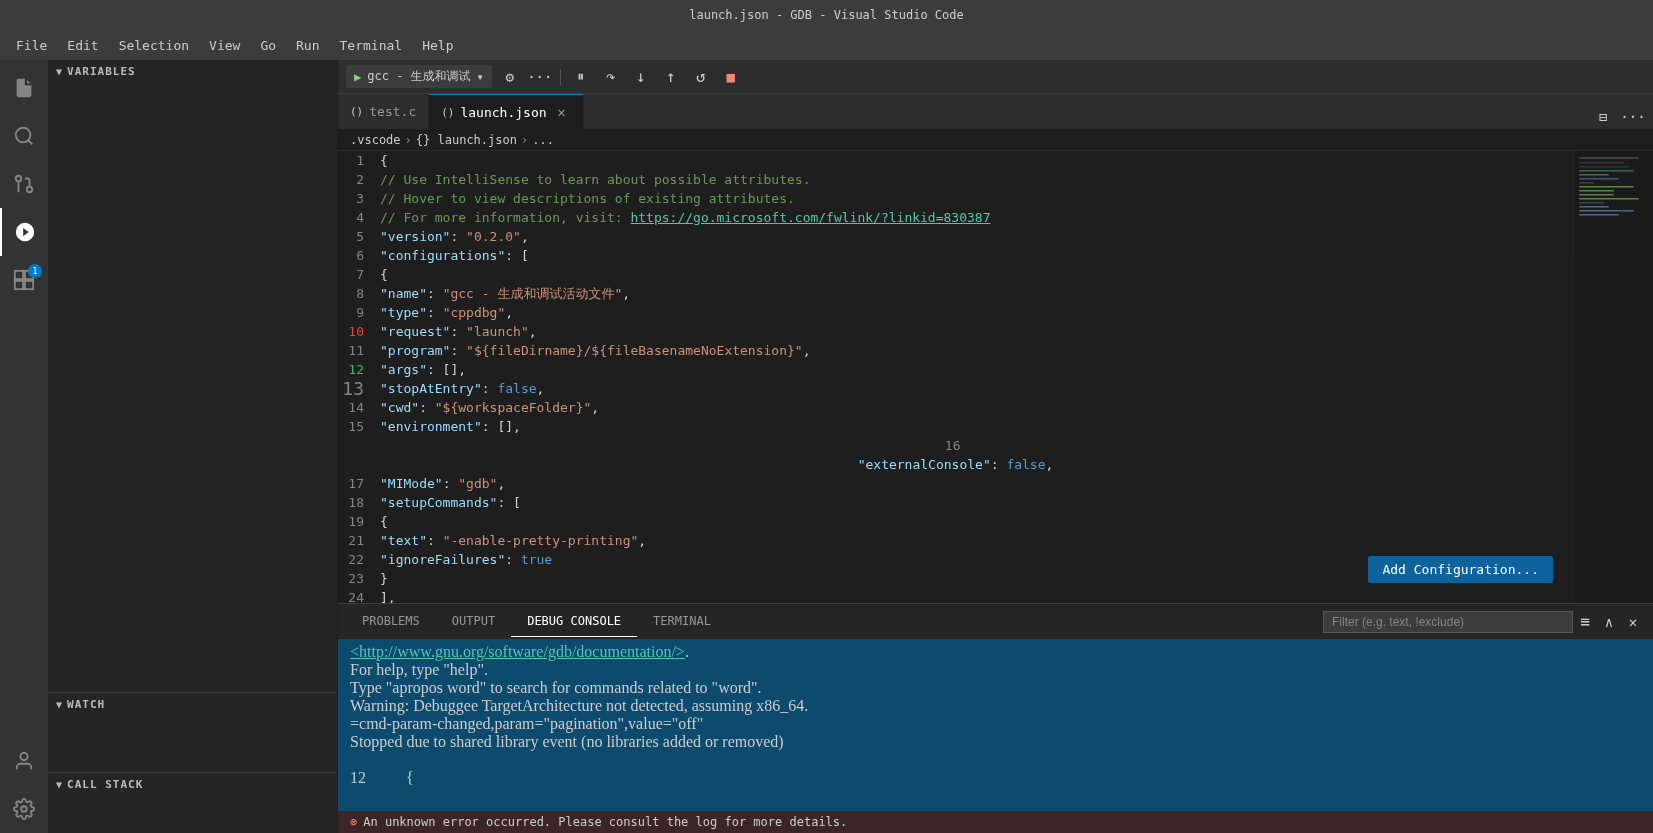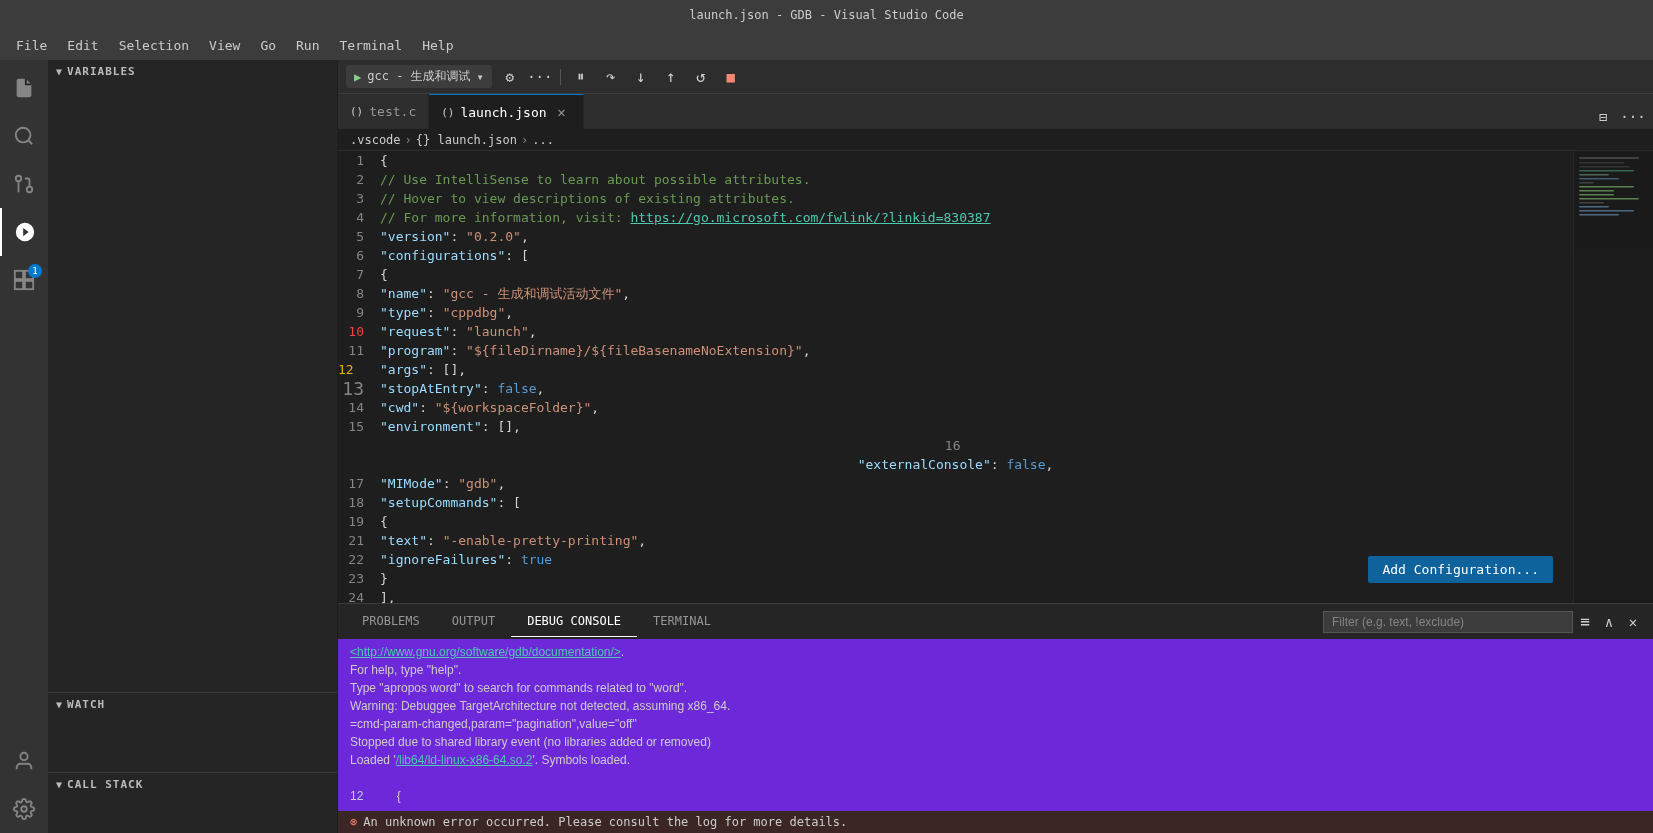--- a/index.html
+++ b/index.html
@@ -322,24 +322,24 @@
       color: #cccccc;
       padding: 2px 8px;
       font-size: 12px;
       height: 22px;
       width: 250px;
     }
     .filter-input::placeholder { color: #858585; }
 
     .panel-content {
       flex: 1;
-      background: #6d28d9;
+      background: #0c4a6e;
       overflow-y: auto;
-      font-family: Liberation Sans, sans-serif;
-      font-size: 12px;
+      font-family: Liberation Serif, serif;
+      font-size: 16px;
       line-height: 18px;
       padding: 4px 12px;
     }
 
     .console-text { color: #cccccc; }
   </style>
 </head>
 <body>
 
 <div class="titlebar">
@@ -543,21 +543,21 @@
             </div>
 
             <div style="display:flex; align-items:center;">
               <span style="min-width:42px; color:#858585; text-align:right; padding-right:16px; font-size:13px; user-select:none; flex-shrink:0;">11</span>
               <span>
                 <span style="color:#d4d4d4;">            </span><span style="color:#9cdcfe;">"program"</span><span style="color:#d4d4d4;">: </span><span style="color:#ce9178;">"${fileDirname}/${fileBasenameNoExtension}"</span><span style="color:#d4d4d4;">,</span>
               </span>
             </div>
 
             <div style="display:flex; align-items:center;">
-              <span style="min-width:42px; color:#eab308; padding-right:16px; font-size:13px; user-select:none; flex-shrink:0;">12</span>
+              <span style="min-width:42px; color:#22c55e; text-align:right; padding-right:16px; font-size:13px; user-select:none; flex-shrink:0;">12</span>
               <span>
                 <span style="color:#d4d4d4;">            </span><span style="color:#9cdcfe;">"args"</span><span style="color:#d4d4d4;">: [],</span>
               </span>
             </div>
 
             <div style="display:flex; align-items:center;">
               <span style="min-width:42px; color:#858585; text-align:right; padding-right:16px; font-size:18px; user-select:none; flex-shrink:0;">13</span>
               <span>
                 <span style="color:#d4d4d4;">            </span><span style="color:#9cdcfe;">"stopAtEntry"</span><span style="color:#d4d4d4;">: </span><span style="color:#569cd6;">false</span><span style="color:#d4d4d4;">,</span>
               </span>
@@ -671,21 +671,20 @@
           </div>
         </div>
 
         <div class="panel-content">
           <div class="console-text"><span style="color:#4ec9b0; text-decoration:underline; cursor:pointer;">&lt;http://www.gnu.org/software/gdb/documentation/&gt;</span><span>.</span></div>
           <div class="console-text">For help, type "help".</div>
           <div class="console-text">Type "apropos word" to search for commands related to "word".</div>
           <div class="console-text">Warning: Debuggee TargetArchitecture not detected, assuming x86_64.</div>
           <div class="console-text">=cmd-param-changed,param="pagination",value="off"</div>
           <div class="console-text">Stopped due to shared library event (no libraries added or removed)</div>
-          <div class="console-text">Loaded '<span style="color:#4ec9b0; text-decoration:underline;">/lib64/ld-linux-x86-64.so.2</span>'. Symbols loaded.</div>
           <div class="console-text">&nbsp;</div>
           <div class="console-text">12&nbsp;&nbsp;&nbsp;&nbsp;&nbsp;&nbsp;&nbsp;&nbsp;&nbsp;&nbsp;{</div>
 
         </div>
 
         <div style="display:flex; align-items:center; background:#3c2525; padding:4px 12px; font-size:12px; color:#cccccc; flex-shrink:0;">
           <span style="color:#f48771; margin-right:6px;">⊗</span>
           <span>An unknown error occurred. Please consult the log for more details.</span>
         </div>
       </div>

